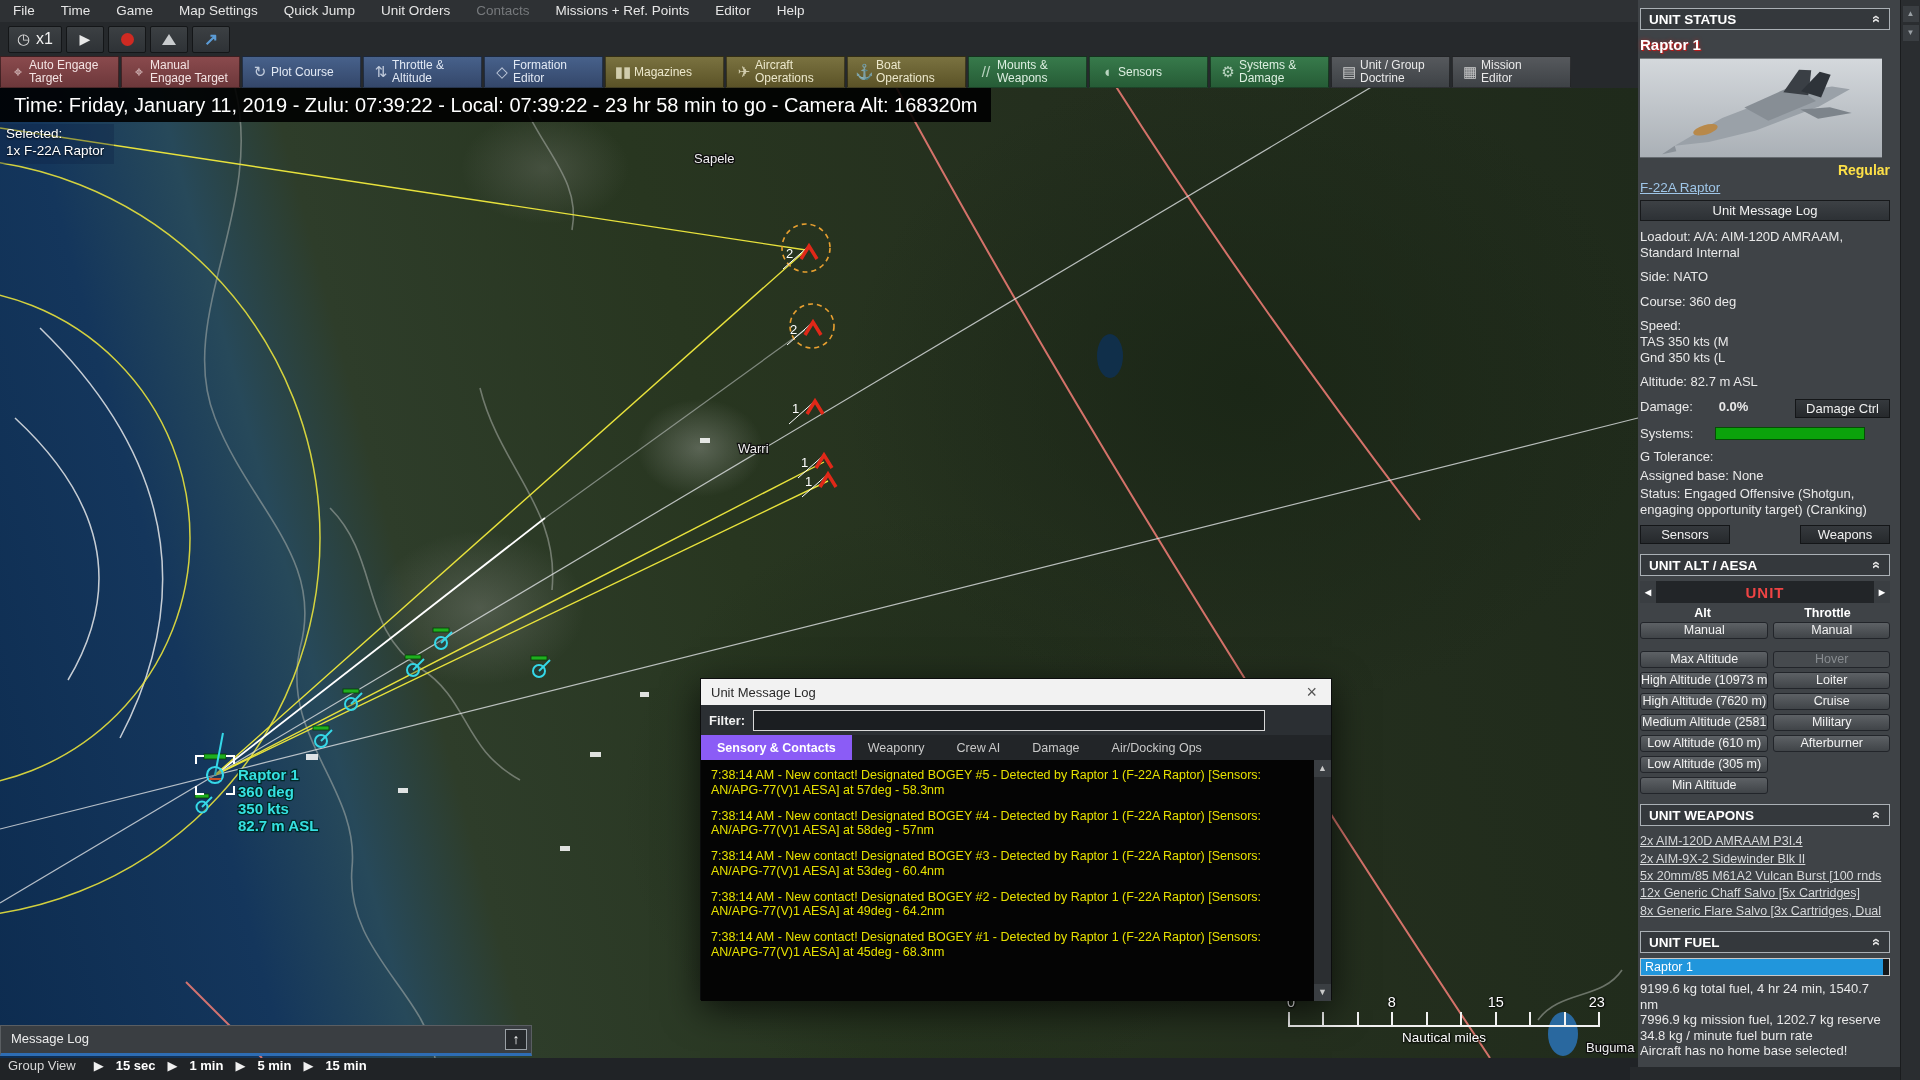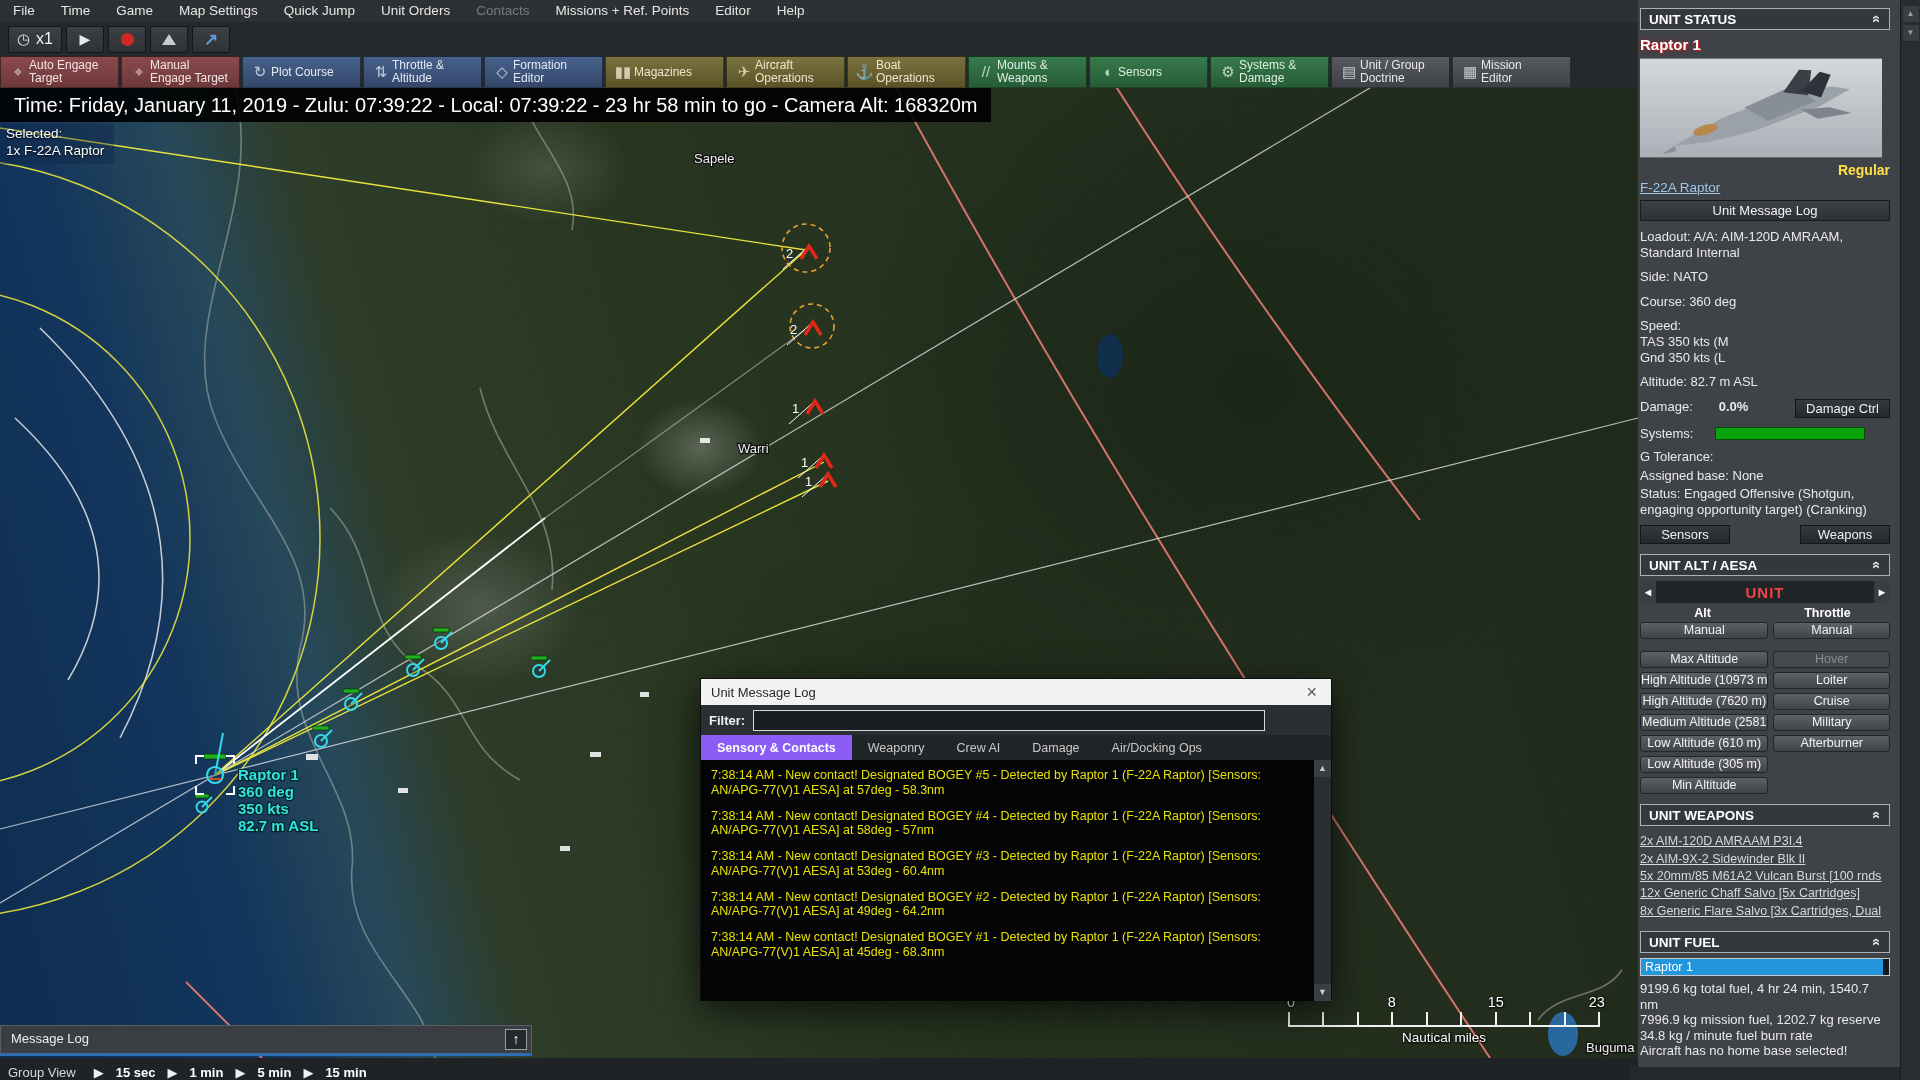--- a/index.html
+++ b/index.html
@@ -94,21 +94,21 @@
   .dlg-tab.active { background:#8b5cf6; color:#fff; font-weight:bold; }
   .dlg-body { position:relative; height:241px; background:#040404; }
   .dlg-msgs { position:absolute; inset:0 17px 0 0; padding:8px 10px; overflow:hidden; }
   .msg { color:#e6e000; font-size:12.5px; line-height:1.18; margin-bottom:11px; }
   .dlg-scroll { position:absolute; right:0; top:0; bottom:0; width:17px; background:#2b2e31;
     display:flex; flex-direction:column; justify-content:space-between; }
   .scr-btn { height:17px; background:#3a3e42; color:#c9c9c9; font-size:9px; text-align:center;
     line-height:17px; }
 
   
-  .statusbar { height:22px; background:#202326; display:flex; align-items:flex-end;
+  .statusbar { height:22px; background:#202326; display:flex; align-items:flex-start;
     color:#d8d8d8; font-size:13px; padding-left:8px; }
   .sb-view { margin-right:6px; }
   .sb-arrow { color:#f0f0f0; font-size:13px; margin:0 12px; }
   .sb-speed { font-weight:bold; color:#fff; }
 
   
   .sidebar { width:262px; background:#3f4347; display:flex; flex-direction:column;
     padding:8px 10px 0 2px; color:#e9e9e9; font-size:13px; }
   .sec-head { height:22px; border:1px solid #aab0b5; background:#34383c; display:flex;
     align-items:center; padding:0 8px; font-weight:bold; font-size:13.5px; color:#fff;

